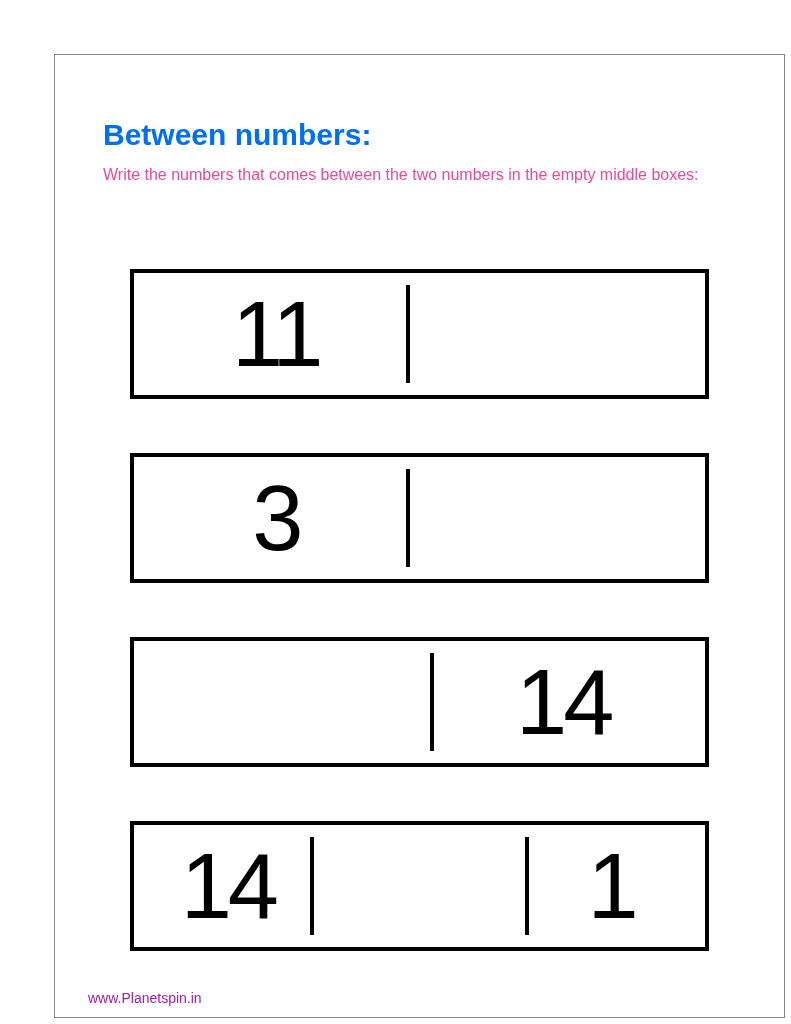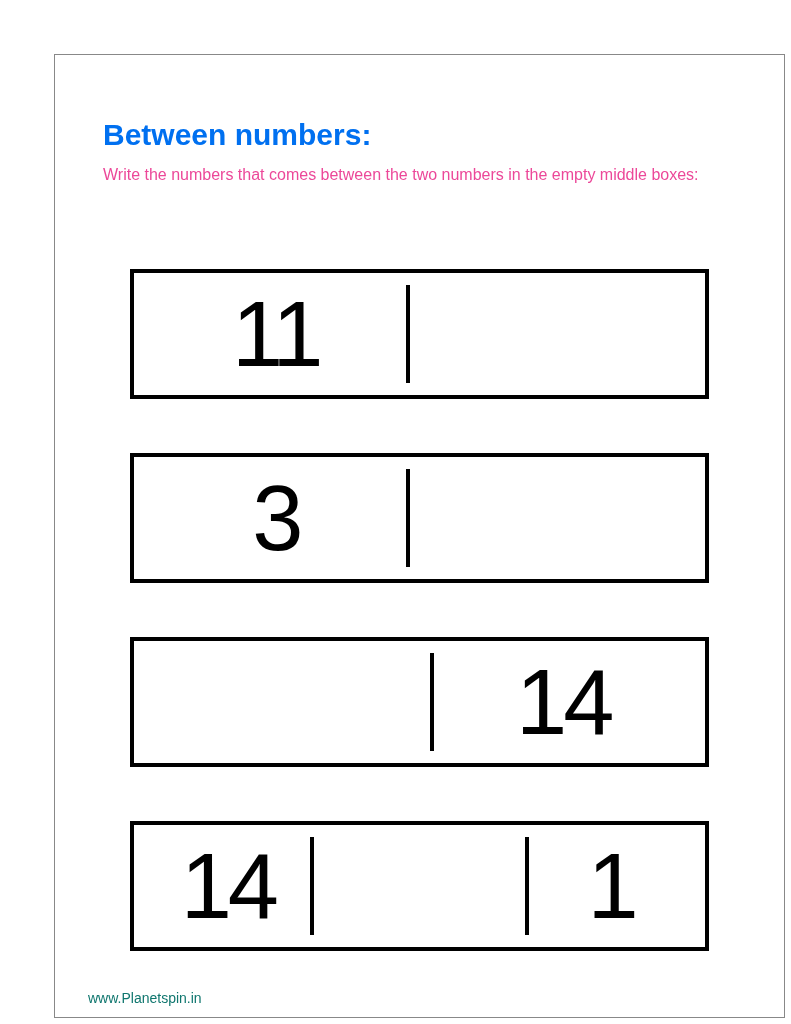--- a/index.html
+++ b/index.html
@@ -68,21 +68,21 @@
     }
     .number-cell.middle {
       background: white;
     }
     .footer {
       position: absolute;
       bottom: 30px;
       left: 52px;
       font-size: 14px;
       font-family: Arial, Helvetica, sans-serif;
-      color: #0f766e;
+      color: #a21caf;
     }
   </style>
 </head>
 <body>
 
 <div class="page-border"></div>
 
 <div class="content">
   <div class="title">Between numbers:</div>
   <div class="instruction">Write the numbers that comes between the two numbers in the empty middle boxes:</div>

